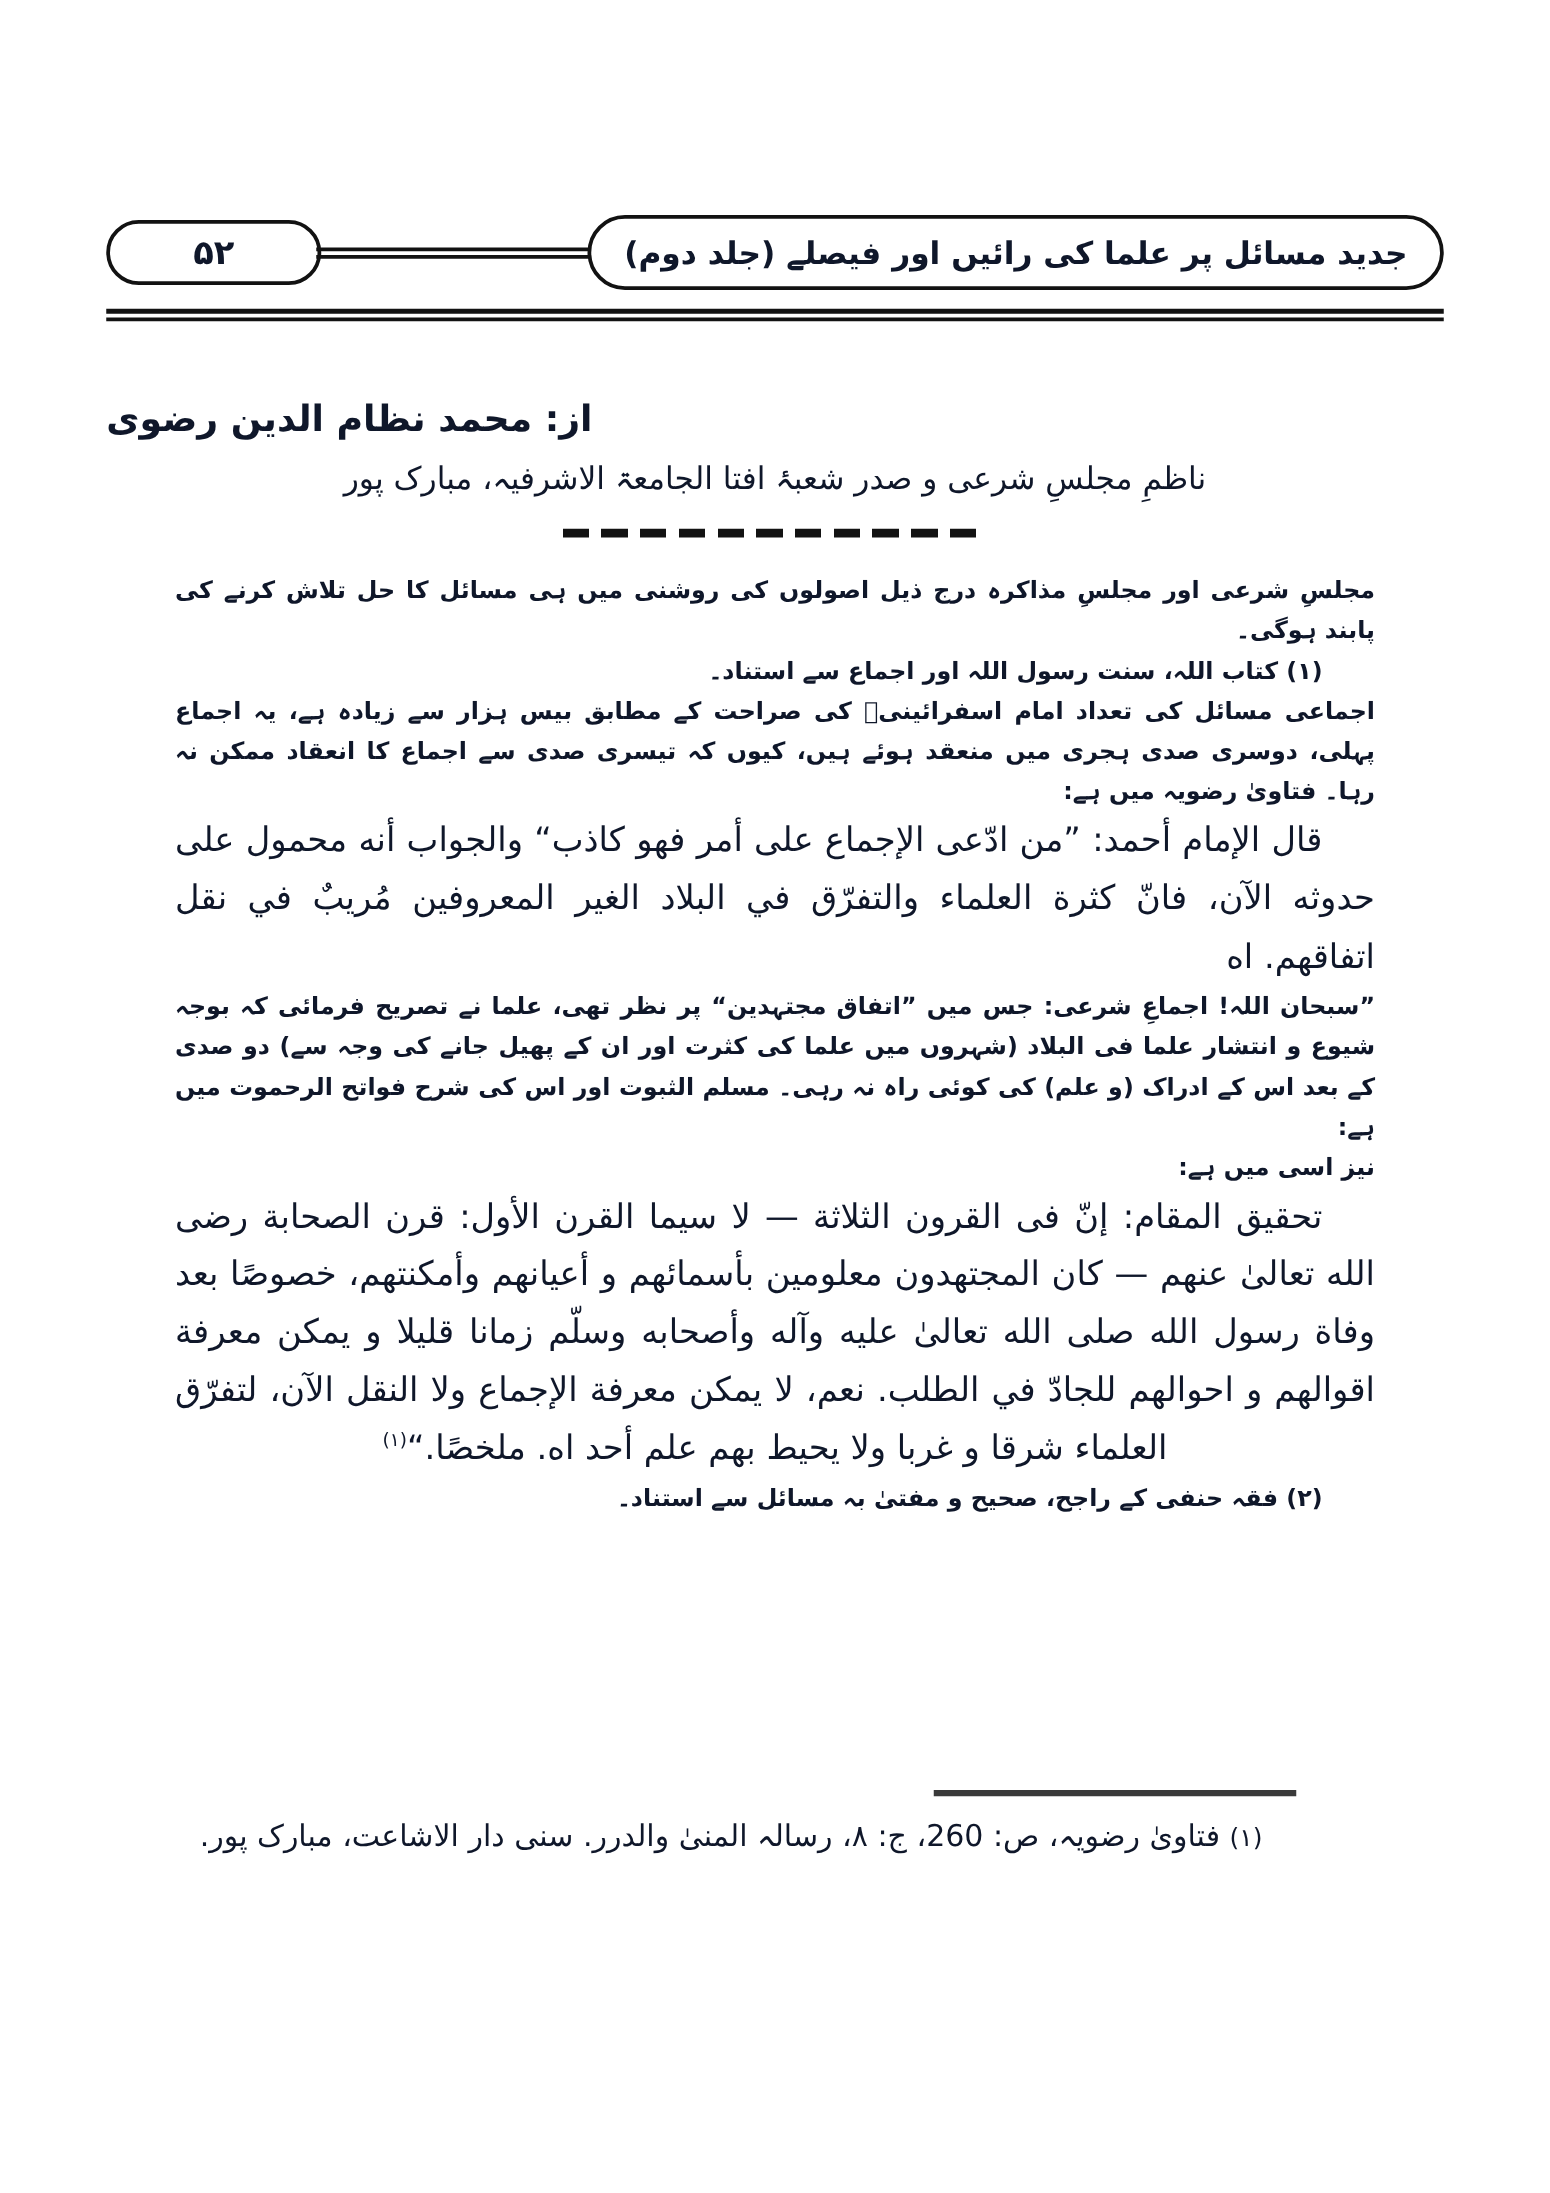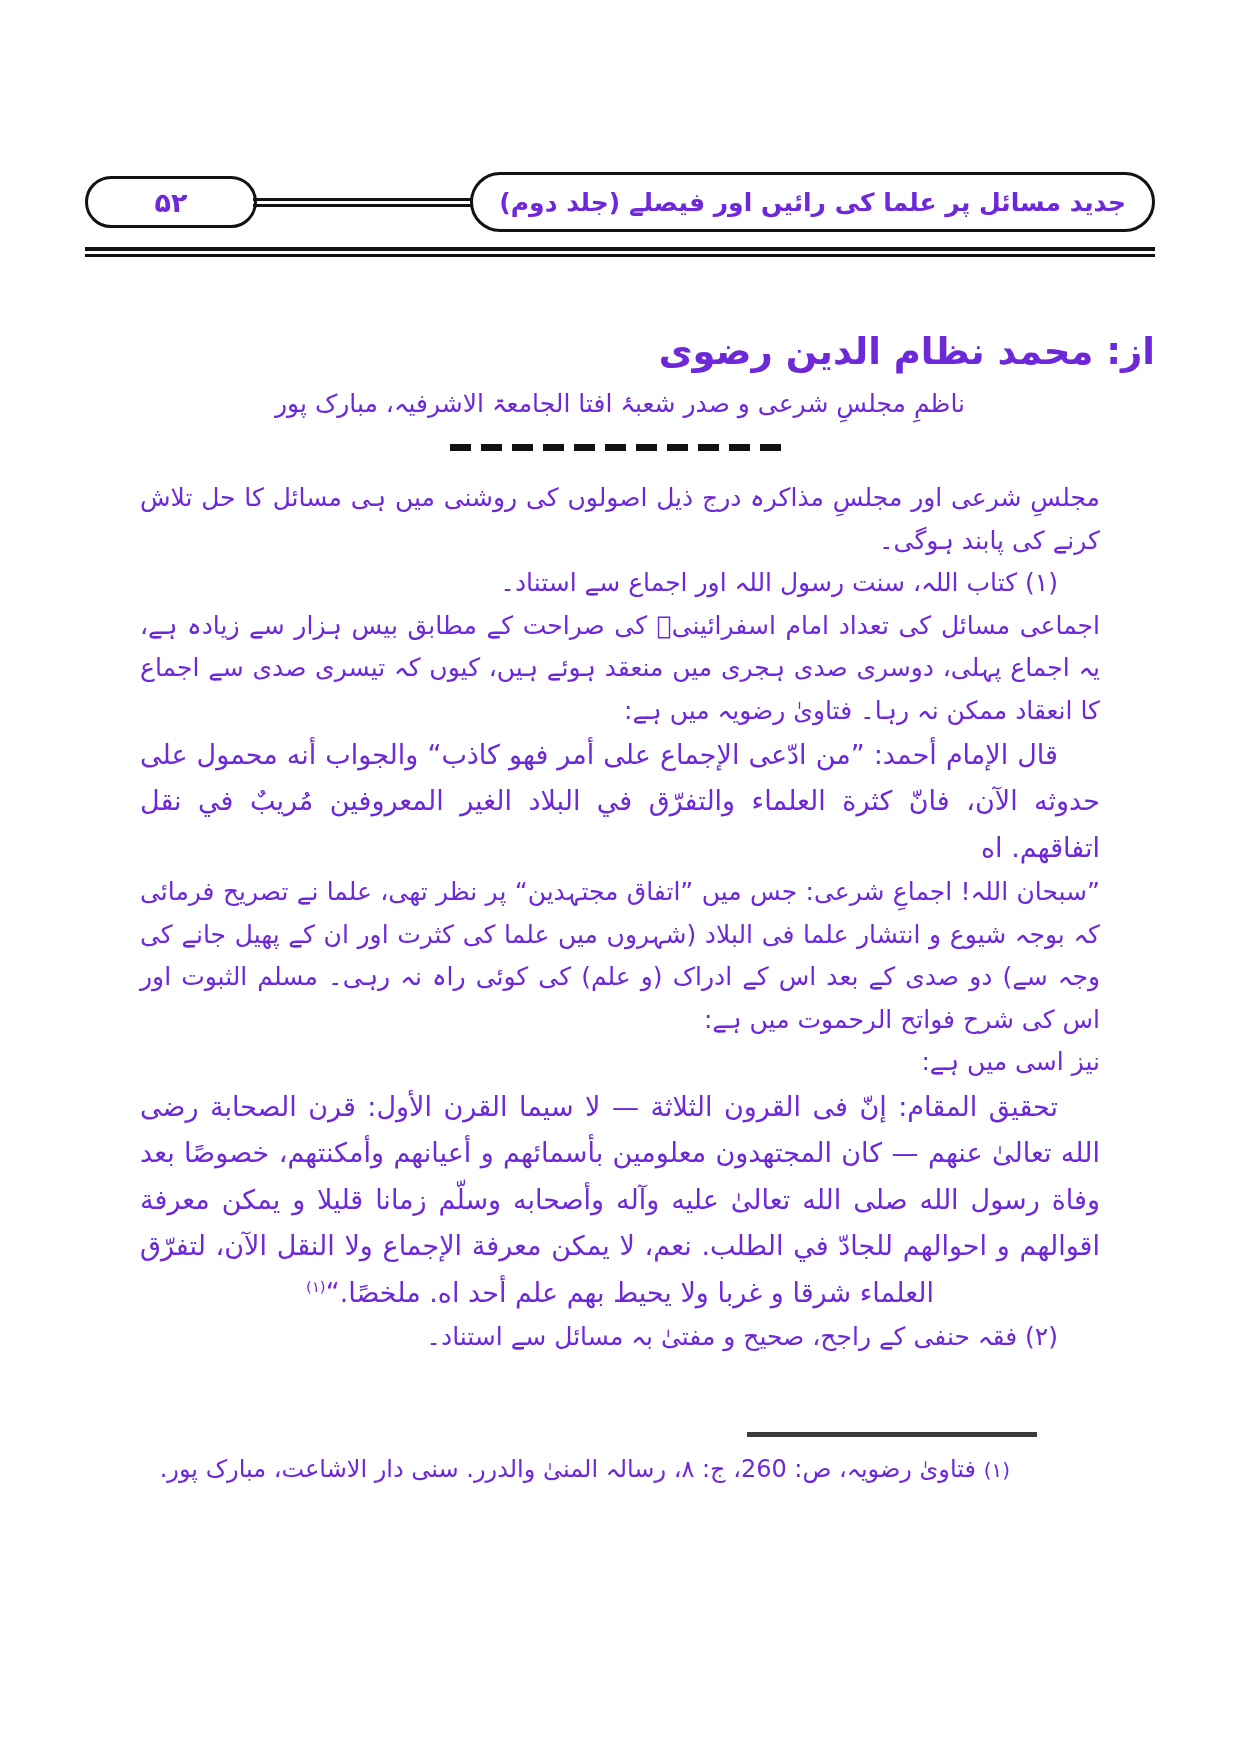--- a/index.html
+++ b/index.html
@@ -1,21 +1,21 @@
 <!DOCTYPE html>
 <html lang="ur"><head>
 <meta charset="utf-8">
 <style>
   html, body { margin: 0; padding: 0; background: #ffffff; }
   .page {
     position: relative;
     width: 1240px;
     height: 1754px;
     background: #ffffff;
-    color: #6d28d9;
+    color: #0f172a;
     font-family: "DejaVu Sans", sans-serif;
     overflow: hidden;
   }
 
   
   .page-header {
     position: absolute;
     top: 172px; left: 85px; right: 85px;
     display: flex;
     align-items: center;
@@ -62,24 +62,24 @@
   main { position: absolute; top: 270px; left: 85px; right: 85px; }
   .article-title {
     margin: 82px 0 0 0;
     text-align: center;
     direction: rtl;
     font-size: 52px;
     font-weight: bold;
     letter-spacing: 0;
   }
   .author-line {
-    margin-top: 60px;
-    text-align: right;
+    margin-top: 48px;
+    text-align: left;
     direction: rtl;
-    font-size: 37px;
+    font-size: 29px;
     font-weight: bold;
   }
   .author-role {
     margin-top: 16px;
     text-align: center;
     direction: rtl;
     font-size: 25px;
   }
   .dashed-sep {
     margin: 26px auto 0 auto;
@@ -88,21 +88,21 @@
   }
 
   .body-text {
     margin: 26px 55px 0 55px;
     direction: rtl;
   }
   .para {
     margin: 0;
     text-align: justify;
   }
-  .para-urdu  { font-size: 25px; line-height: 1.7; }
+  .para-urdu  { font-size: 19px; line-height: 1.7; font-weight: bold; }
   .para-arabic { font-size: 27px; line-height: 1.72; }
   .indent { text-indent: 42px; }
   .center-last { text-align-last: center; }
   .para sup { font-size: 0.55em; line-height: 0; }
 
   
   .footnote-rule {
     position: absolute;
     top: 1432px; right: 203px;
     width: 290px; height: 5px;

